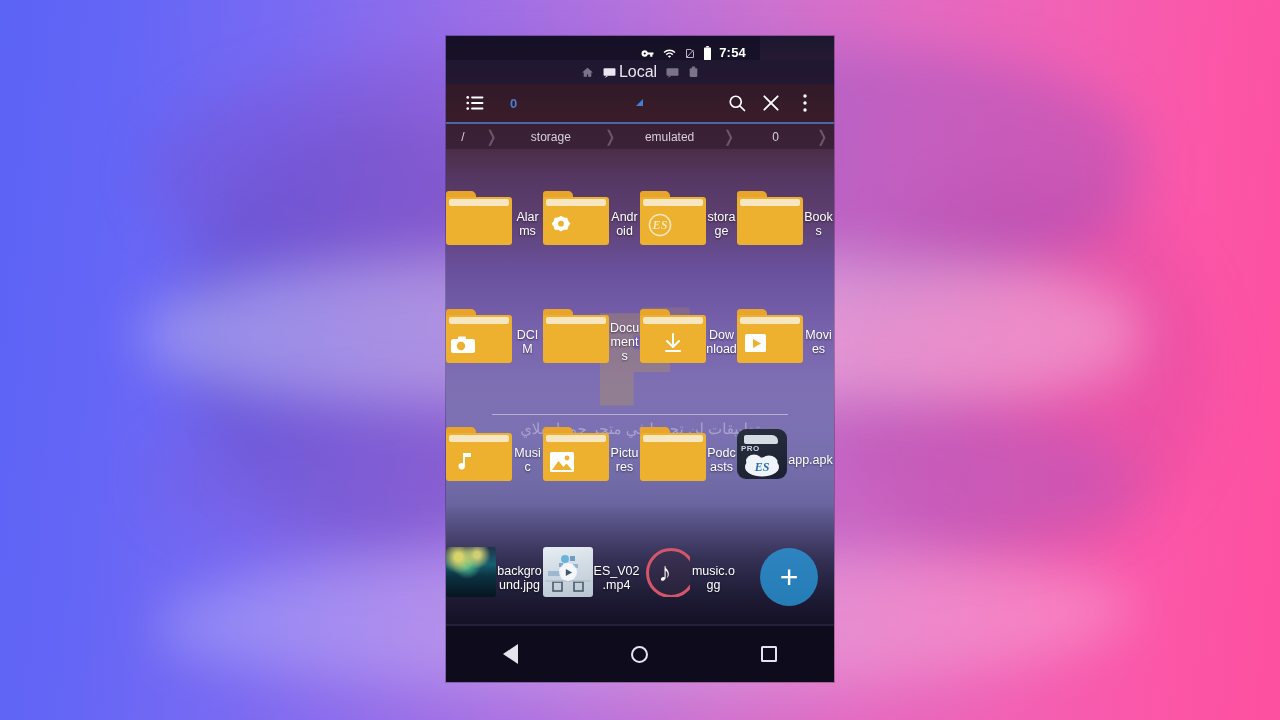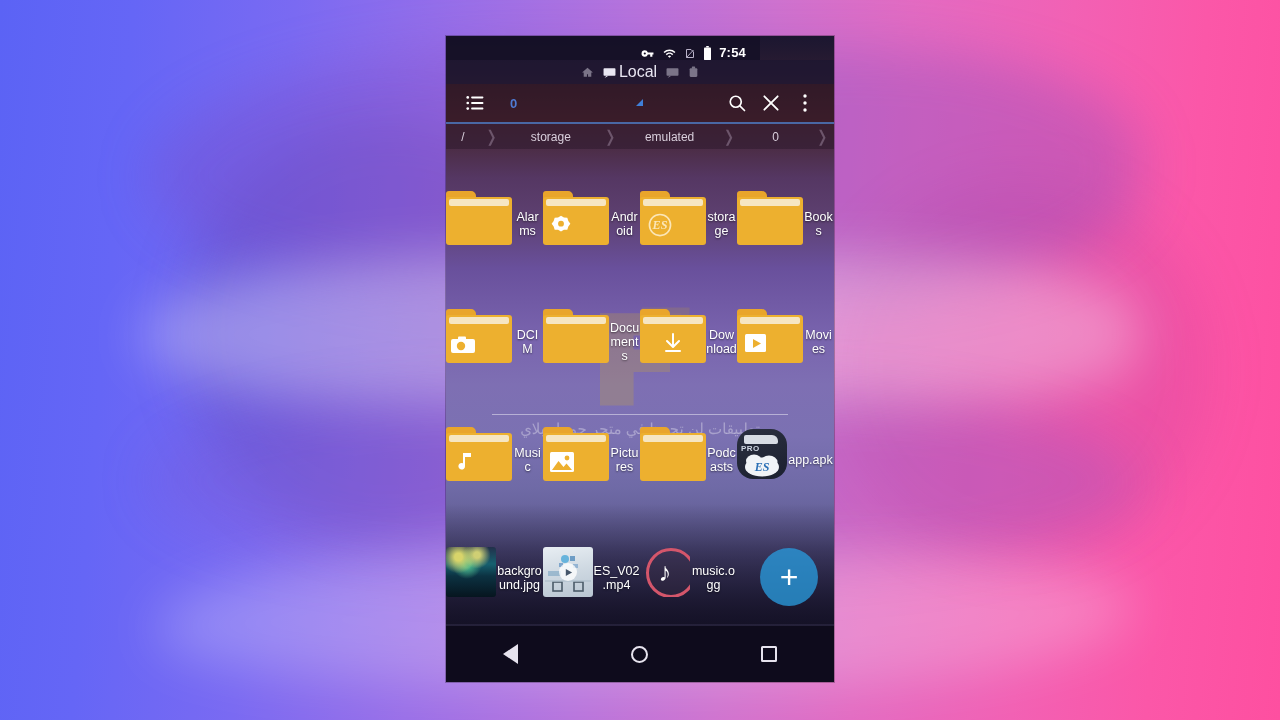--- a/index.html
+++ b/index.html
@@ -237,21 +237,21 @@
 
   
   .thumb {
     width: 50px; height: 50px;
     border-radius: 3px;
     position: relative;
     overflow: hidden;
   }
   .thumb-apk {
     background: linear-gradient(160deg, #2b3040 0%, #1b2030 100%);
-    border-radius: 16px;
+    border-radius: 9px;
   }
   .thumb-jpg {
     background:
       radial-gradient(circle at 25% 20%, #d8d46a 0 7%, rgba(216,212,106,0) 30%),
       radial-gradient(circle at 62% 16%, #cfcf74 0 6%, rgba(207,207,116,0) 26%),
       radial-gradient(circle at 42% 34%, #4cb58a 0 8%, rgba(76,181,138,0) 34%),
       linear-gradient(180deg, #22304a 0%, #16606f 34%, #0c3242 58%, #06151f 100%);
   }
   .thumb-mp4 {
     background: linear-gradient(170deg, #e8eef3 0%, #cfd9e2 48%, #b9c6d2 100%);

